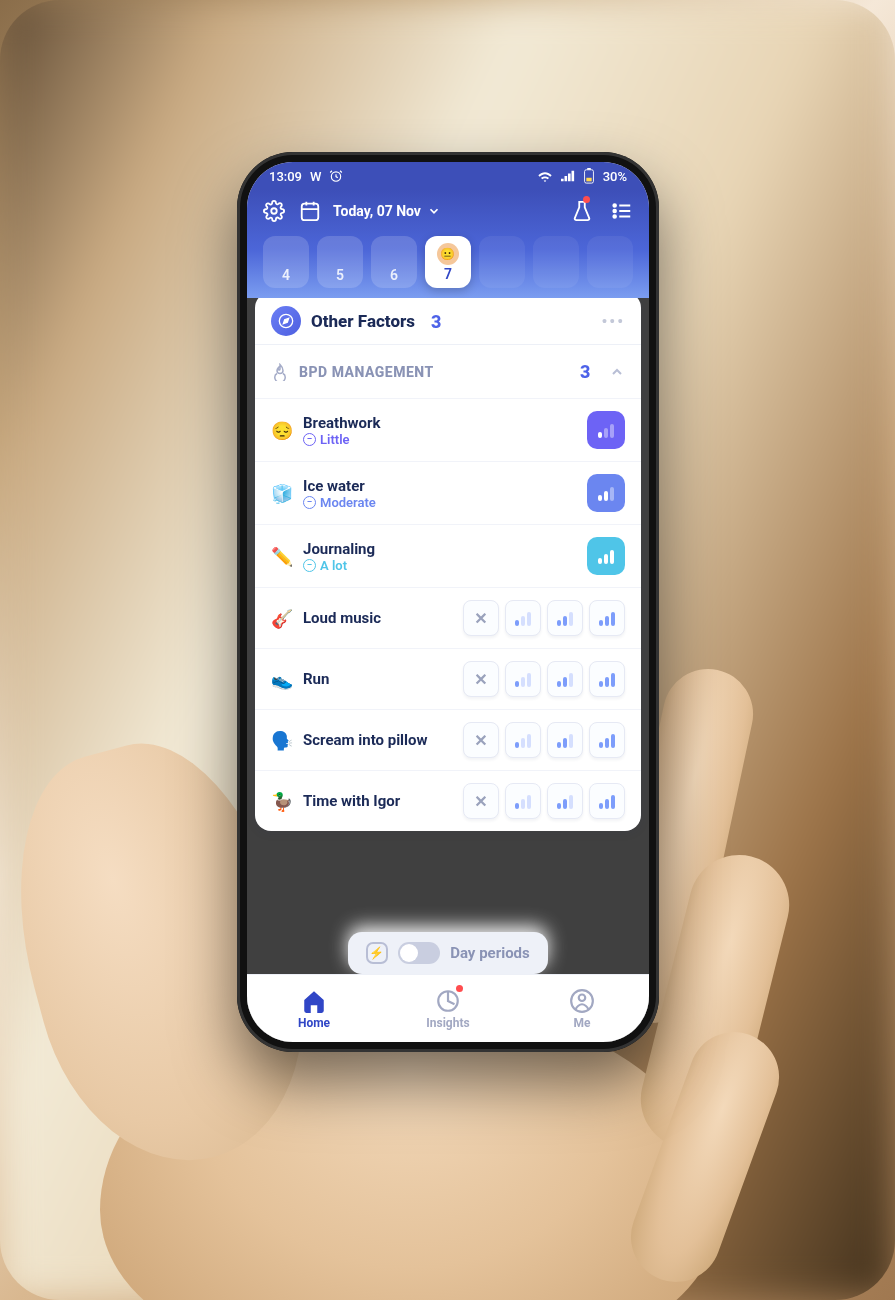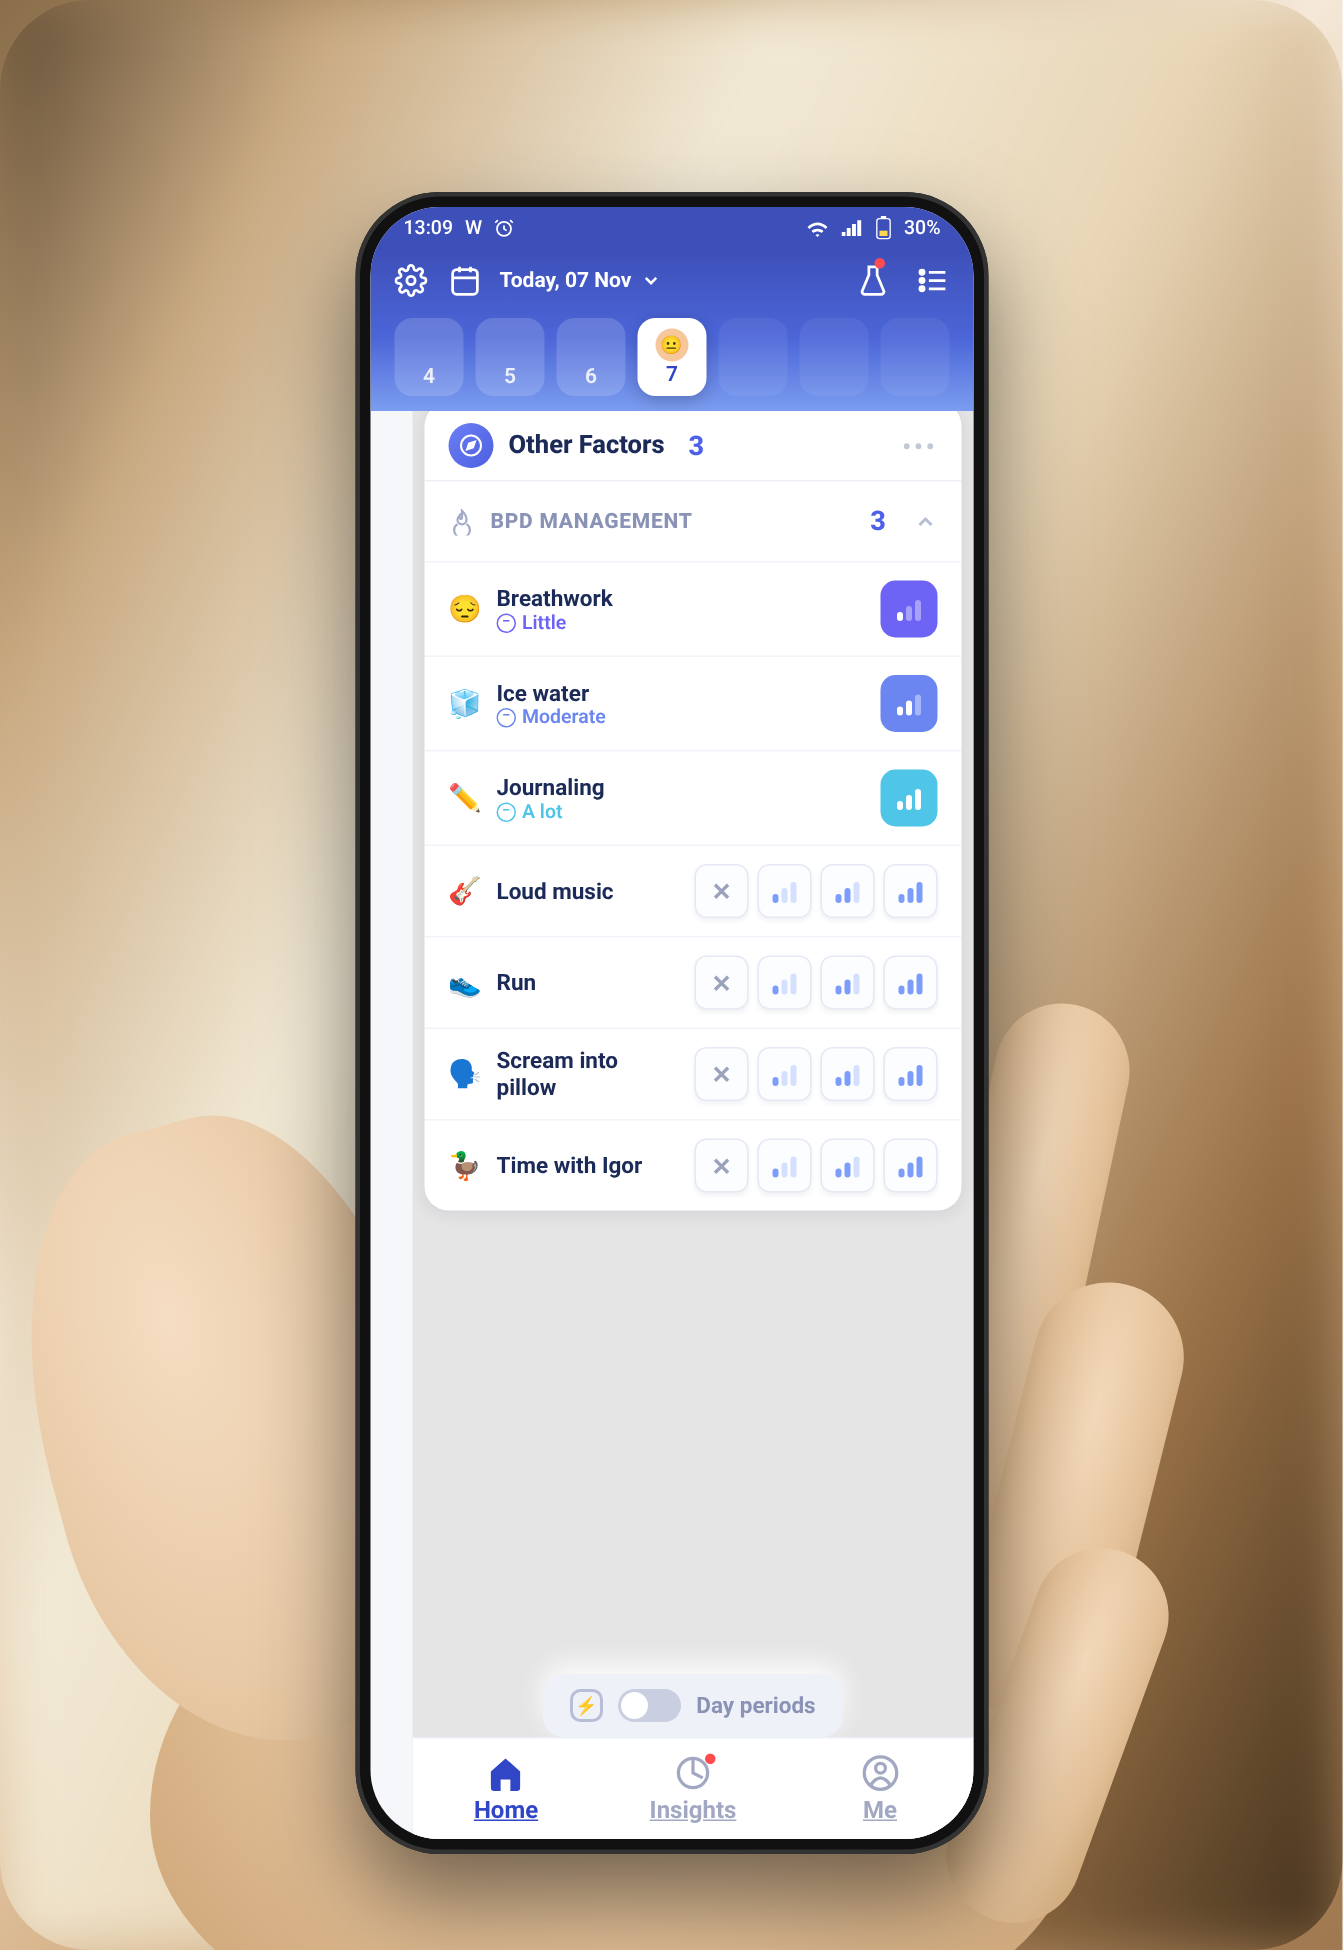--- a/index.html
+++ b/index.html
@@ -51,23 +51,23 @@
     border-radius: 60px;
   }
   .f1 { right:170px; top:35%; width:90px; height:360px; transform:rotate(12deg);}
   .f2 { right:130px; top:54%; width:100px; height:300px; transform:rotate(14deg);}
   .f3 { right:145px; top:72%; width:90px; height:260px; transform:rotate(20deg);}
 
   
   .phone {
     position:absolute;
     left:237px;
-    top:128px;
+    top:152px;
     width:422px;
-    height:1108px;
+    height:900px;
     background:#111;
     border-radius:56px;
     box-shadow: 0 30px 60px rgba(0,0,0,.5), inset 0 0 0 3px #333;
     padding:10px;
   }
   .screen {
     width:100%;
     height:100%;
     border-radius:46px;
     overflow:hidden;
@@ -137,23 +137,22 @@
   }
   .day-cell.active .mood {
     width:22px;height:22px;border-radius:50%;background:#f5c79a;
     display:flex;align-items:center;justify-content:center;font-size:12px;margin-bottom:1px;
   }
 
   
   .content {
     flex:1;
     overflow:hidden;
-    background:#e5e5e5;
+    background:#404040;
     position:relative;
-    margin-left:28px;
   }
   .card {
     background:#fff;
     margin:-6px 8px 0;
     border-radius:16px;
     box-shadow:0 2px 10px rgba(40,50,90,.1);
     overflow:hidden;
   }
   .card-head {
     display:flex;align-items:center;gap:10px;padding:14px 16px 8px;
@@ -229,21 +228,21 @@
   .big-toggle { width:42px;height:22px;border-radius:22px;background:#c9cee0;position:relative; }
   .big-toggle::after{content:"";position:absolute;left:2px;top:2px;width:18px;height:18px;border-radius:50%;background:#fff;}
 
   
   .nav {
     position:absolute;left:0;right:0;bottom:0;height:68px;background:#fff;
     display:flex;border-top:1px solid #edf0f7;
   }
   .nav-item {
     flex:1;display:flex;flex-direction:column;align-items:center;justify-content:center;gap:2px;
-    font-size:16px;font-weight:700;color:#a2a8c2;position:relative;text-decoration:underline;
+    font-size:12px;font-weight:700;color:#a2a8c2;position:relative;
   }
   .nav-item.active { color:#3046c6; }
   .nav-item .dot { position:absolute;top:10px;left:calc(50% + 8px);width:7px;height:7px;background:#ff4d4f;border-radius:50%; }
 
   svg { display:block; }
 </style>
 </head>
 <body>
 
 <div class="bg-blur"></div>

